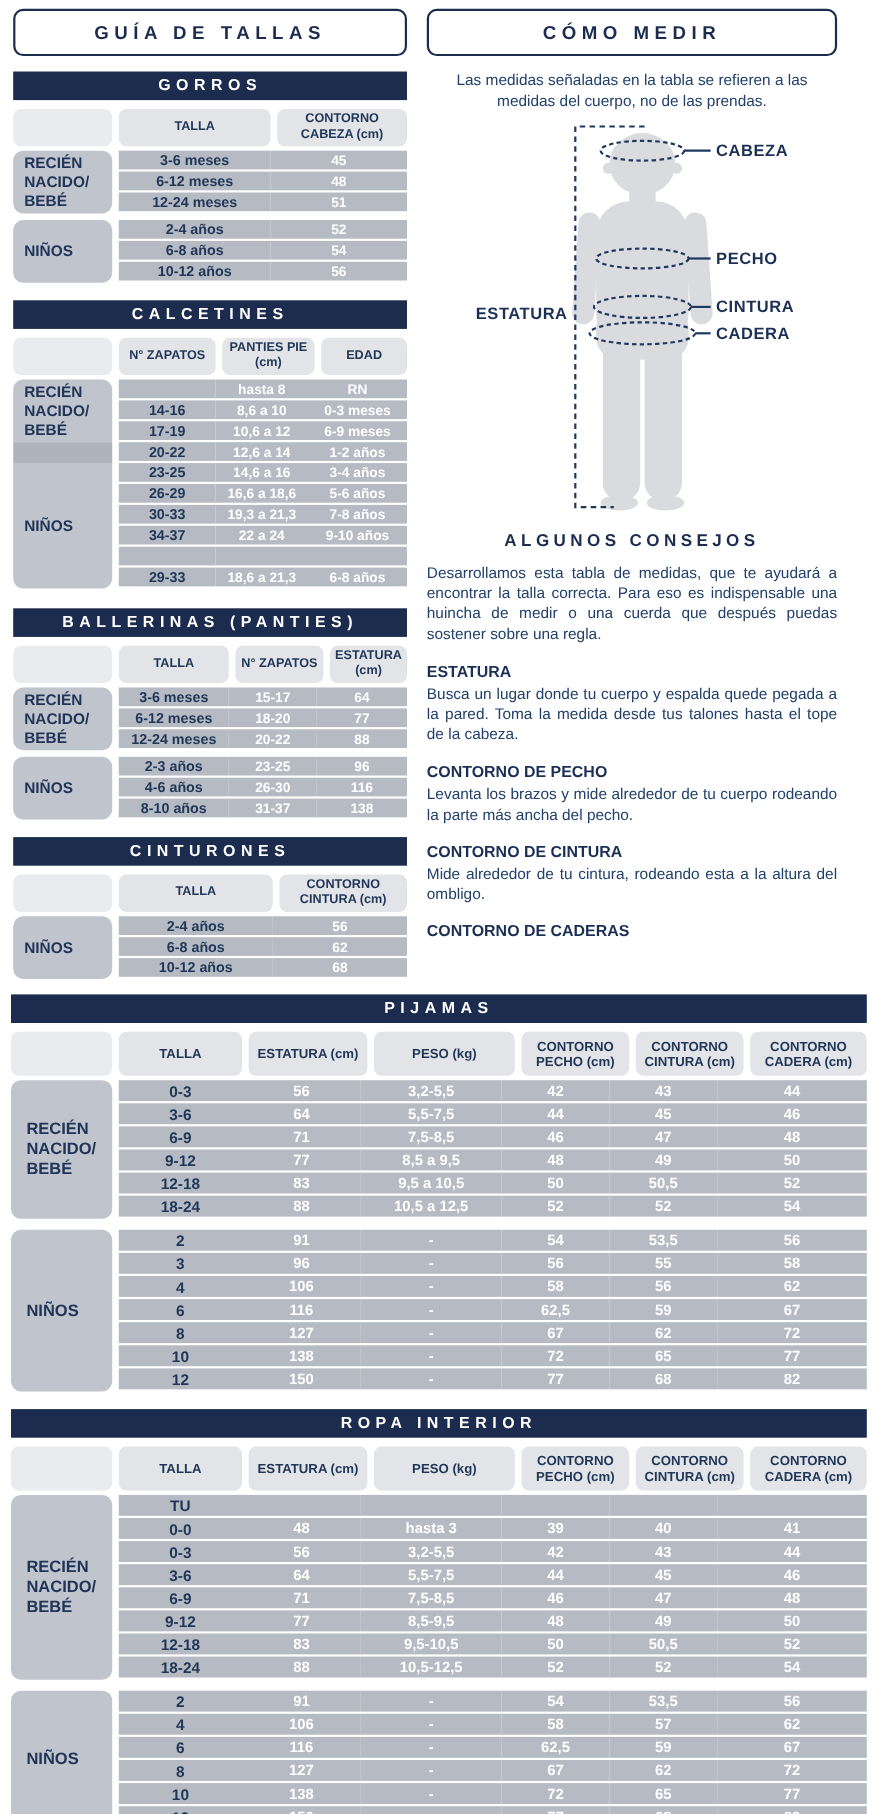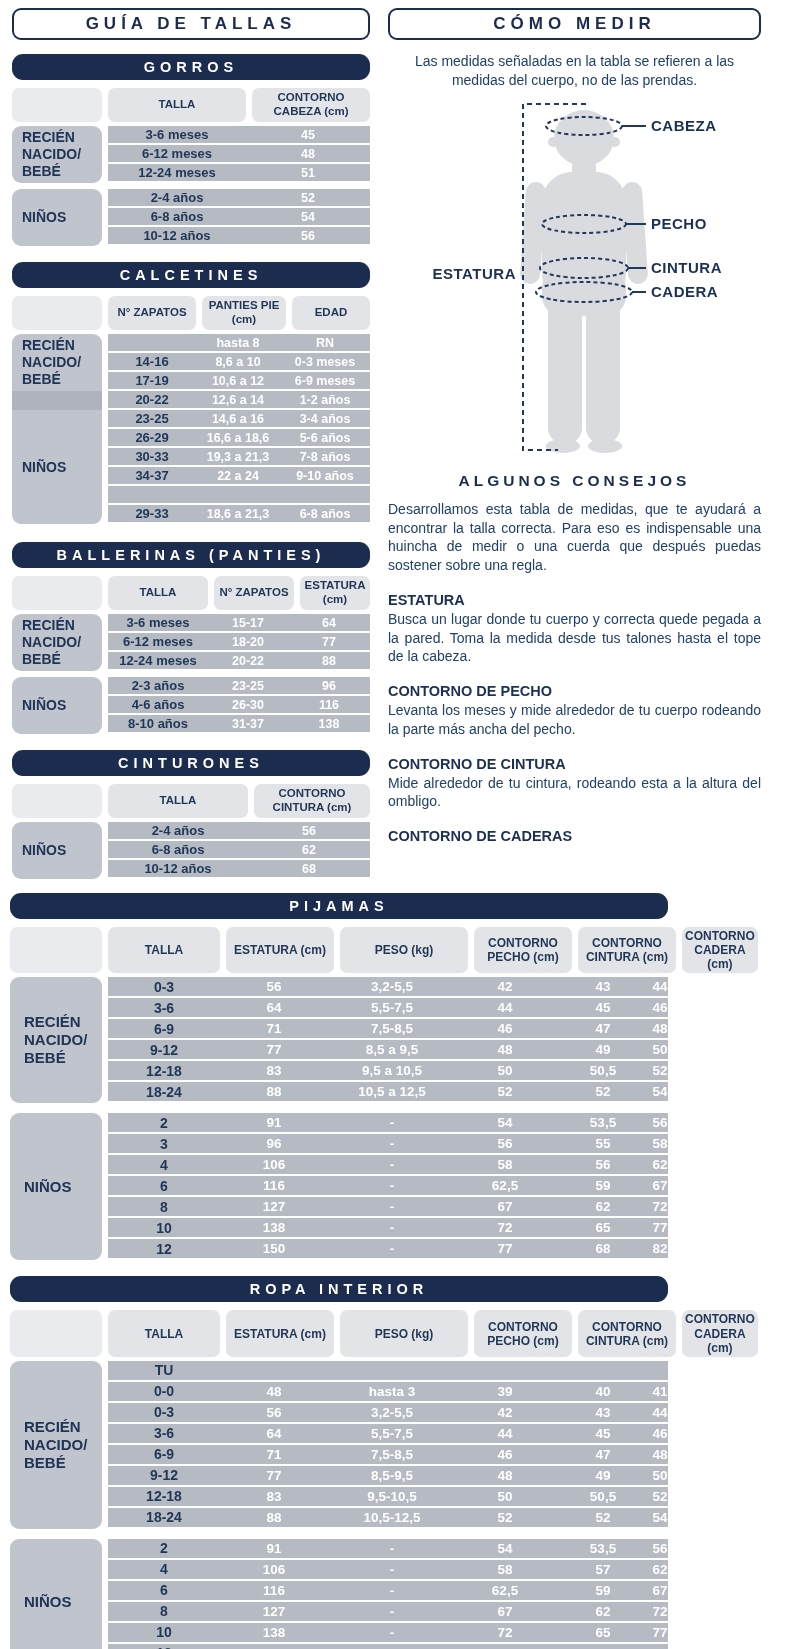--- a/index.html
+++ b/index.html
@@ -2,24 +2,24 @@
 <html><head>
 <meta charset="utf-8">
 <style>
   html,body{margin:0;padding:0;background:#fff;}
   body{width:800px;height:1649px;font-family:"Liberation Sans",sans-serif;overflow:hidden;}
   .page{box-sizing:border-box;width:800px;padding:8px 14px 0 12px;}
   .top{display:flex;}
   .col-left{width:358px;flex:none;}
   .col-right{width:373px;flex:none;margin-left:18px;}
 
-  .title-box{box-sizing:border-box;border:2px solid #1c2c4e;border-radius:9px;height:32px;
+  .title-box{box-sizing:border-box;border:2px solid #1c2c4e;border-radius:9px;height:43px;
     display:flex;align-items:center;justify-content:center;color:#1c2c4e;font-weight:bold;
     font-size:17px;letter-spacing:5px;white-space:nowrap;}
-  .bar{background:#1c2c4e;border-radius:11px;height:26px;display:flex;align-items:center;
+  .bar{background:#1c2c4e;border-radius:0;height:26px;display:flex;align-items:center;
     justify-content:center;color:#fff;font-weight:bold;font-size:14.5px;letter-spacing:5px;white-space:nowrap;}
 
   .sg{--lw:90px;}
   .sg-head{display:grid;grid-template-columns:var(--lw) var(--dcols);column-gap:6px;margin:8px 0 4px 0;}
   .pill{background:#e3e4e8;border-radius:7px;min-height:34px;display:flex;align-items:center;
     justify-content:center;text-align:center;color:#1f3657;font-weight:bold;font-size:11.5px;
     line-height:1.18;padding:2px 3px;box-sizing:border-box;}
   .pill.corner{background:#eaebee;}
   .sg-group{display:grid;grid-template-columns:var(--lw) 1fr;column-gap:6px;}
   .sg-group + .sg-group{margin-top:6px;}
@@ -33,21 +33,21 @@
   .sg-row{display:grid;grid-template-columns:var(--dcols);column-gap:0;margin-bottom:2px;}
   .cell{background:#b5bac3;height:17px;display:flex;align-items:center;justify-content:center;
     color:#fff;font-weight:600;font-size:12.5px;white-space:nowrap;}
   .cell.c0{color:#1f3657;font-weight:bold;font-size:13px;}
 
   #gorros{margin-top:14px;}
   #calcetines{margin-top:16px;}
   #ballerinas{margin-top:18px;}
   #cinturones{margin-top:16px;}
 
-  .big{--lw:92px;margin-left:-2px;width:658px;}
+  .big{--lw:92px;margin-left:-2px;width:778px;}
   #pijamas{margin-top:14px;}
   #ropa_interior{margin-top:16px;}
   .big .pill{min-height:40px;font-size:12px;}
   .big .cell{height:19px;font-size:13.5px;}
   .big .cell.c0{font-size:14px;}
   .big .sg-group + .sg-group{margin-top:10px;}
   .big .sg-label{font-size:15px;padding-left:14px;}
 
   .cm-intro{margin:12px 0 0 0;text-align:center;color:#21406b;font-size:14px;line-height:1.35;font-weight:500;}
   .diagram{display:block;margin-top:8px;}
@@ -310,25 +310,25 @@
         <text class="dg-text" x="263" y="175">CINTURA</text>
         <text class="dg-text" x="263" y="199">CADERA</text>
         <text class="dg-text" x="128" y="181" text-anchor="end">ESTATURA</text>
       </svg>
 
       <h3 class="consejos-title">ALGUNOS CONSEJOS</h3>
       <p class="cm-par">Desarrollamos esta tabla de medidas, que te ayudará a encontrar la talla correcta. Para eso es indispensable una huincha de medir o una cuerda que después puedas sostener sobre una regla.</p>
 
       <div class="cm-sec">
         <h4>ESTATURA</h4>
-        <p>Busca un lugar donde tu cuerpo y correcta quede pegada a la pared. Toma la medida desde tus talones hasta el tope de la cabeza.</p>
+        <p>Busca un lugar donde tu cuerpo y espalda quede pegada a la pared. Toma la medida desde tus talones hasta el tope de la cabeza.</p>
       </div>
       <div class="cm-sec">
         <h4>CONTORNO DE PECHO</h4>
-        <p>Levanta los meses y mide alrededor de tu cuerpo rodeando la parte más ancha del pecho.</p>
+        <p>Levanta los brazos y mide alrededor de tu cuerpo rodeando la parte más ancha del pecho.</p>
       </div>
       <div class="cm-sec">
         <h4>CONTORNO DE CINTURA</h4>
         <p>Mide alrededor de tu cintura, rodeando esta a la altura del ombligo.</p>
       </div>
       <div class="cm-sec">
         <h4>CONTORNO DE CADERAS</h4>
       </div>
     </div>
   </div>

